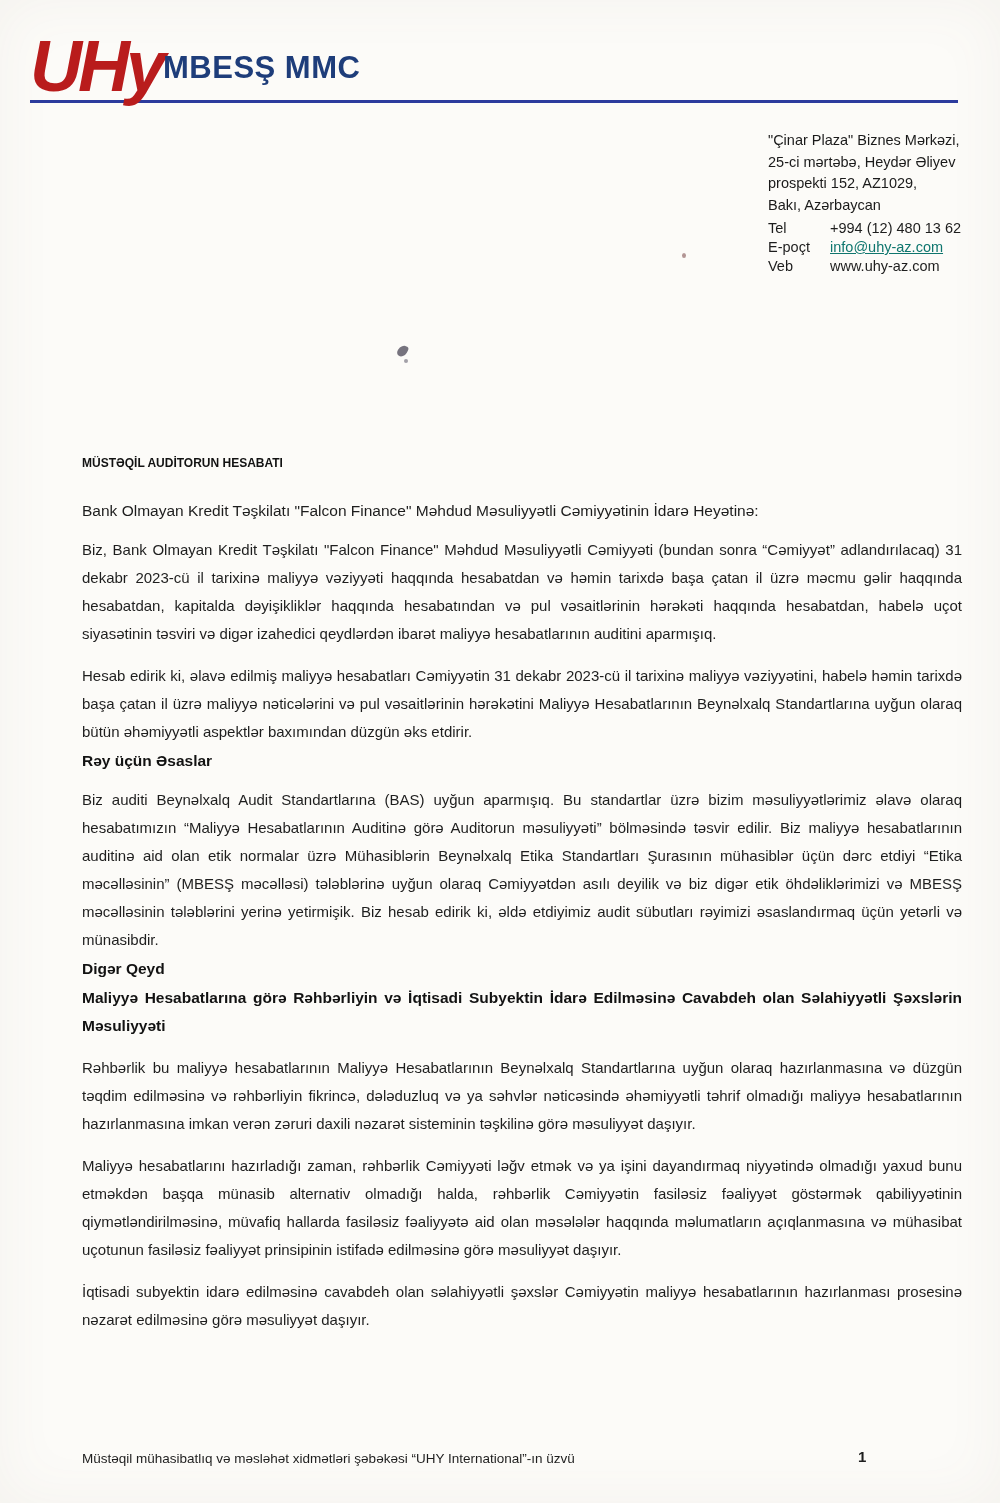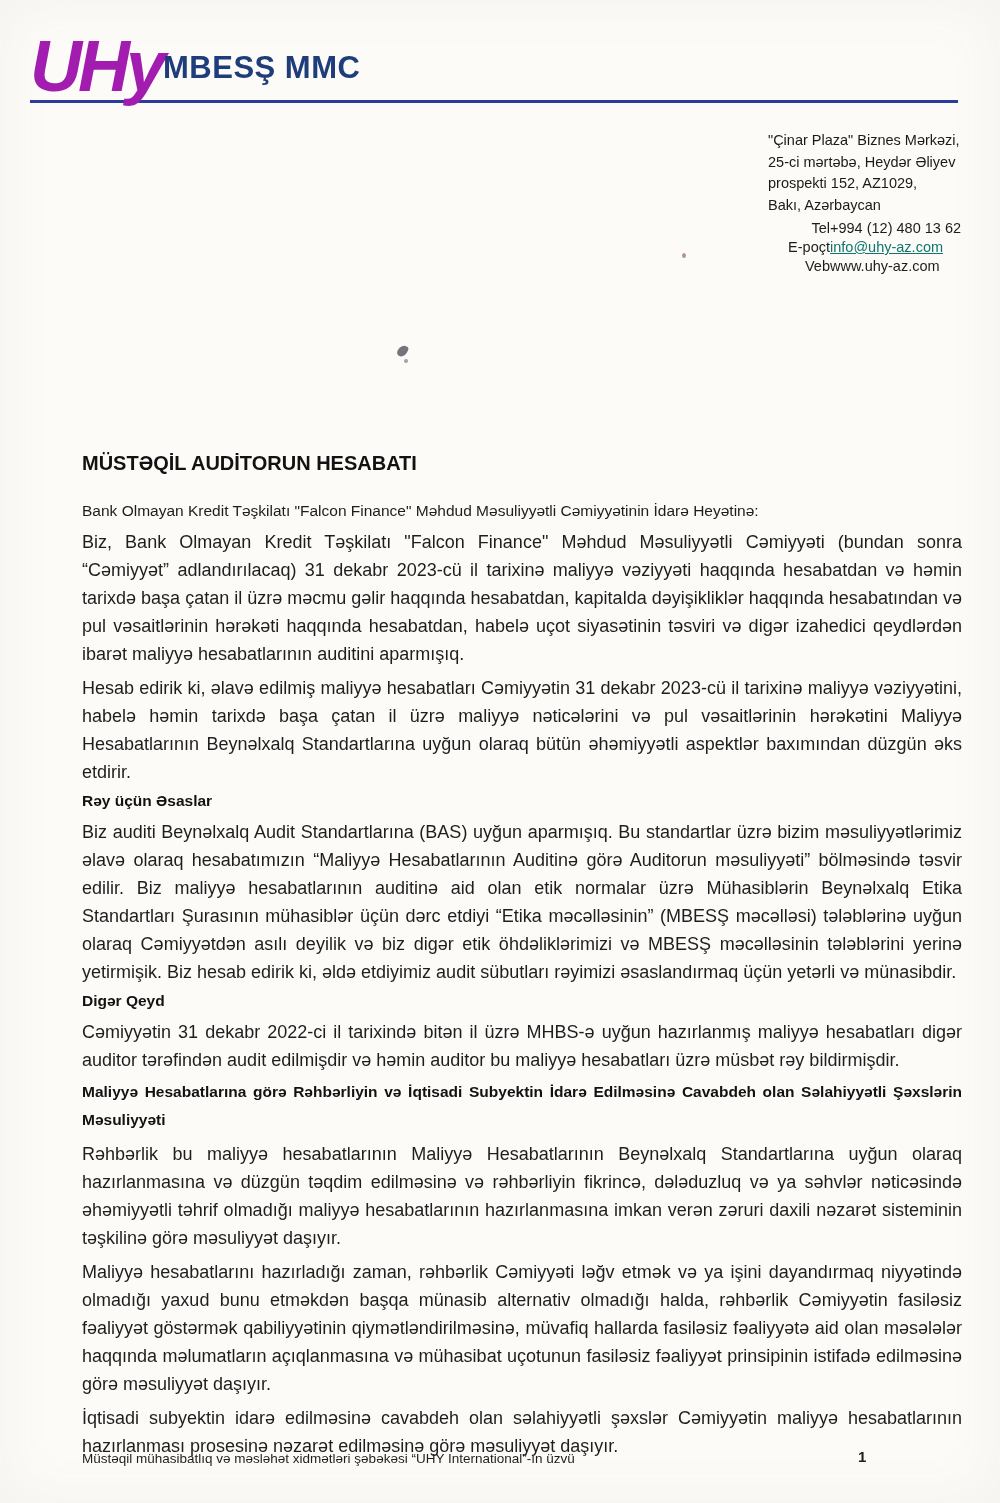--- a/index.html
+++ b/index.html
@@ -20,21 +20,21 @@
   .logo-uhy {
     position: absolute;
     left: 30px; top: 30px;
     z-index: 2;
     font-family: "Liberation Sans", sans-serif;
     font-style: italic;
     font-weight: bold;
     font-size: 72px;
     line-height: 1;
     letter-spacing: -4px;
-    color: #a21caf;
+    color: #b91c1c;
   }
   .logo-suffix {
     position: absolute;
     left: 163px; top: 52px;
     z-index: 2;
     font-weight: bold;
     font-size: 31px;
     line-height: 1;
     letter-spacing: 0.5px;
     color: #1e3d7a;
@@ -55,21 +55,21 @@
     color: #1a1a1a;
   }
   .contact-block {
     position: absolute;
     left: 768px; top: 219px;
     width: 220px;
     font-size: 14.5px;
     line-height: 19px;
   }
   .contact-row { display: flex; }
-  .contact-label { width: 62px; flex: 0 0 62px; text-align: right; }
+  .contact-label { width: 62px; flex: 0 0 62px; }
   .contact-value { }
   .contact-link {
     color: #0f766e;
     text-decoration: underline;
     cursor: pointer;
   }
 
   
   .ink-speck {
     position: absolute;
@@ -98,42 +98,42 @@
   }
 
   
   .doc-main {
     position: absolute;
     left: 82px; top: 452px;
     width: 880px;
   }
   .doc-title {
     font-weight: bold;
-    font-size: 20px;
+    font-size: 12px;
     line-height: 22px;
     color: #121212;
   }
   .doc-addressee {
     margin-top: 26px;
     font-size: 15.5px;
     line-height: 22px;
   }
   .heading {
     margin-top: 20px;
     font-weight: bold;
     font-size: 15.5px;
     line-height: 22px;
     color: #121212;
     text-align: justify;
   }
   .heading.tight { margin-top: 4px; }
   .heading.two-line { line-height: 28px; }
   .para {
-    margin-top: 6px;
-    font-size: 18px;
+    margin-top: 14px;
+    font-size: 15px;
     line-height: 28px;
     text-align: justify;
     color: #1e1e1e;
   }
 
   
   .doc-footer {
     position: absolute;
     left: 82px; top: 1450px;
     width: 880px;
@@ -187,21 +187,20 @@
     <div class="doc-title">MÜSTƏQİL AUDİTORUN HESABATI</div>
     <div class="doc-addressee">Bank Olmayan Kredit Təşkilatı "Falcon Finance" Məhdud Məsuliyyətli Cəmiyyətinin İdarə Heyətinə:</div>
 
     <div class="para">Biz, Bank Olmayan Kredit Təşkilatı "Falcon Finance" Məhdud Məsuliyyətli Cəmiyyəti (bundan sonra “Cəmiyyət” adlandırılacaq) 31 dekabr 2023-cü il tarixinə maliyyə vəziyyəti haqqında hesabatdan və həmin tarixdə başa çatan il üzrə məcmu gəlir haqqında hesabatdan, kapitalda dəyişikliklər haqqında hesabatından və pul vəsaitlərinin hərəkəti haqqında hesabatdan, habelə uçot siyasətinin təsviri və digər izahedici qeydlərdən ibarət maliyyə hesabatlarının auditini aparmışıq.</div>
     <div class="para">Hesab edirik ki, əlavə edilmiş maliyyə hesabatları Cəmiyyətin 31 dekabr 2023-cü il tarixinə maliyyə vəziyyətini, habelə həmin tarixdə başa çatan il üzrə maliyyə nəticələrini və pul vəsaitlərinin hərəkətini Maliyyə Hesabatlarının Beynəlxalq Standartlarına uyğun olaraq bütün əhəmiyyətli aspektlər baxımından düzgün əks etdirir.</div>
 
     <div class="heading tight">Rəy üçün Əsaslar</div>
     <div class="para">Biz auditi Beynəlxalq Audit Standartlarına (BAS) uyğun aparmışıq. Bu standartlar üzrə bizim məsuliyyətlərimiz əlavə olaraq hesabatımızın “Maliyyə Hesabatlarının Auditinə görə Auditorun məsuliyyəti” bölməsində təsvir edilir. Biz maliyyə hesabatlarının auditinə aid olan etik normalar üzrə Mühasiblərin Beynəlxalq Etika Standartları Şurasının mühasiblər üçün dərc etdiyi “Etika məcəlləsinin” (MBESŞ məcəlləsi) tələblərinə uyğun olaraq Cəmiyyətdən asılı deyilik və biz digər etik öhdəliklərimizi və MBESŞ məcəlləsinin tələblərini yerinə yetirmişik. Biz hesab edirik ki, əldə etdiyimiz audit sübutları rəyimizi əsaslandırmaq üçün yetərli və münasibdir.</div>
 
     <div class="heading tight">Digər Qeyd</div>
-    <div class="para">Cəmiyyətin 31 dekabr 2022-ci il tarixində bitən il üzrə MHBS-ə uyğun hazırlanmış maliyyə hesabatları digər auditor tərəfindən audit edilmişdir və həmin auditor bu maliyyə hesabatları üzrə müsbət rəy bildirmişdir.</div>
 
     <div class="heading tight two-line">Maliyyə Hesabatlarına görə Rəhbərliyin və İqtisadi Subyektin İdarə Edilməsinə Cavabdeh olan Səlahiyyətli Şəxslərin Məsuliyyəti</div>
     <div class="para">Rəhbərlik bu maliyyə hesabatlarının Maliyyə Hesabatlarının Beynəlxalq Standartlarına uyğun olaraq hazırlanmasına və düzgün təqdim edilməsinə və rəhbərliyin fikrincə, dələduzluq və ya səhvlər nəticəsində əhəmiyyətli təhrif olmadığı maliyyə hesabatlarının hazırlanmasına imkan verən zəruri daxili nəzarət sisteminin təşkilinə görə məsuliyyət daşıyır.</div>
     <div class="para">Maliyyə hesabatlarını hazırladığı zaman, rəhbərlik Cəmiyyəti ləğv etmək və ya işini dayandırmaq niyyətində olmadığı yaxud bunu etməkdən başqa münasib alternativ olmadığı halda, rəhbərlik Cəmiyyətin fasiləsiz fəaliyyət göstərmək qabiliyyətinin qiymətləndirilməsinə, müvafiq hallarda fasiləsiz fəaliyyətə aid olan məsələlər haqqında məlumatların açıqlanmasına və mühasibat uçotunun fasiləsiz fəaliyyət prinsipinin istifadə edilməsinə görə məsuliyyət daşıyır.</div>
     <div class="para">İqtisadi subyektin idarə edilməsinə cavabdeh olan səlahiyyətli şəxslər Cəmiyyətin maliyyə hesabatlarının hazırlanması prosesinə nəzarət edilməsinə görə məsuliyyət daşıyır.</div>
   </div>
 
   <div class="doc-footer">
     <span>Müstəqil mühasibatlıq və məsləhət xidmətləri şəbəkəsi “UHY International”-ın üzvü</span>
     <span class="page-number">1</span>

